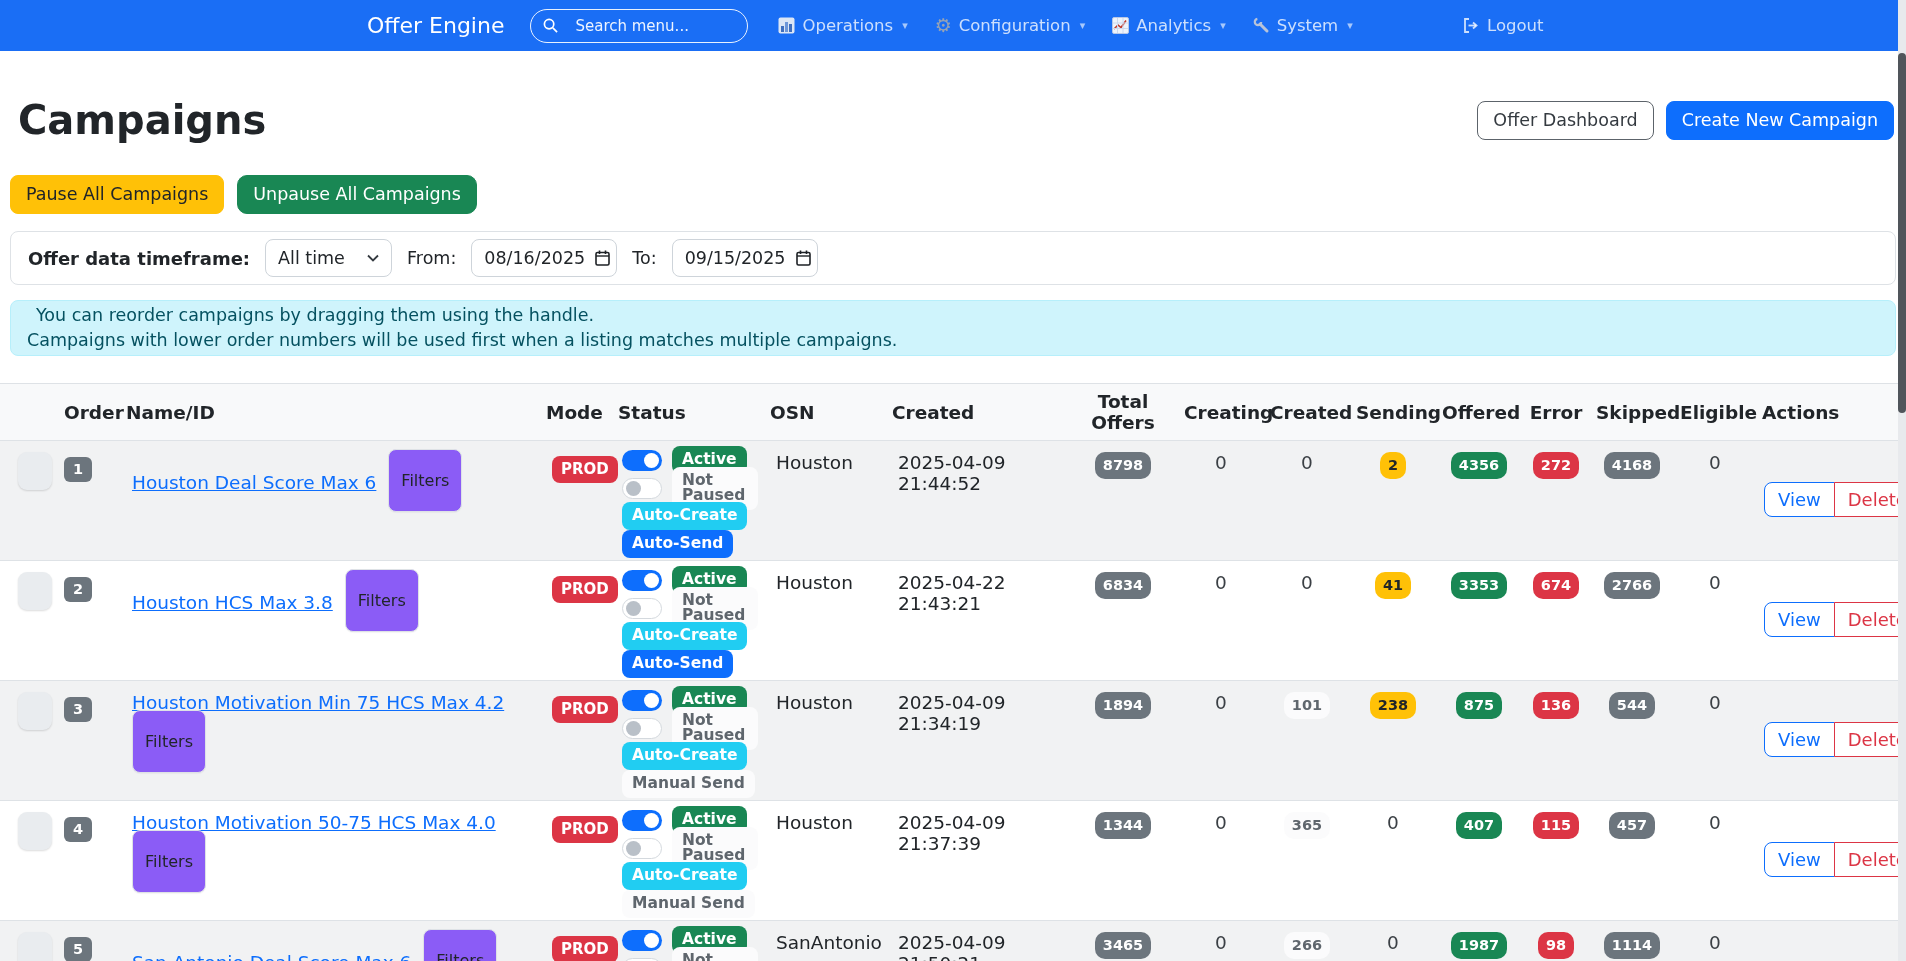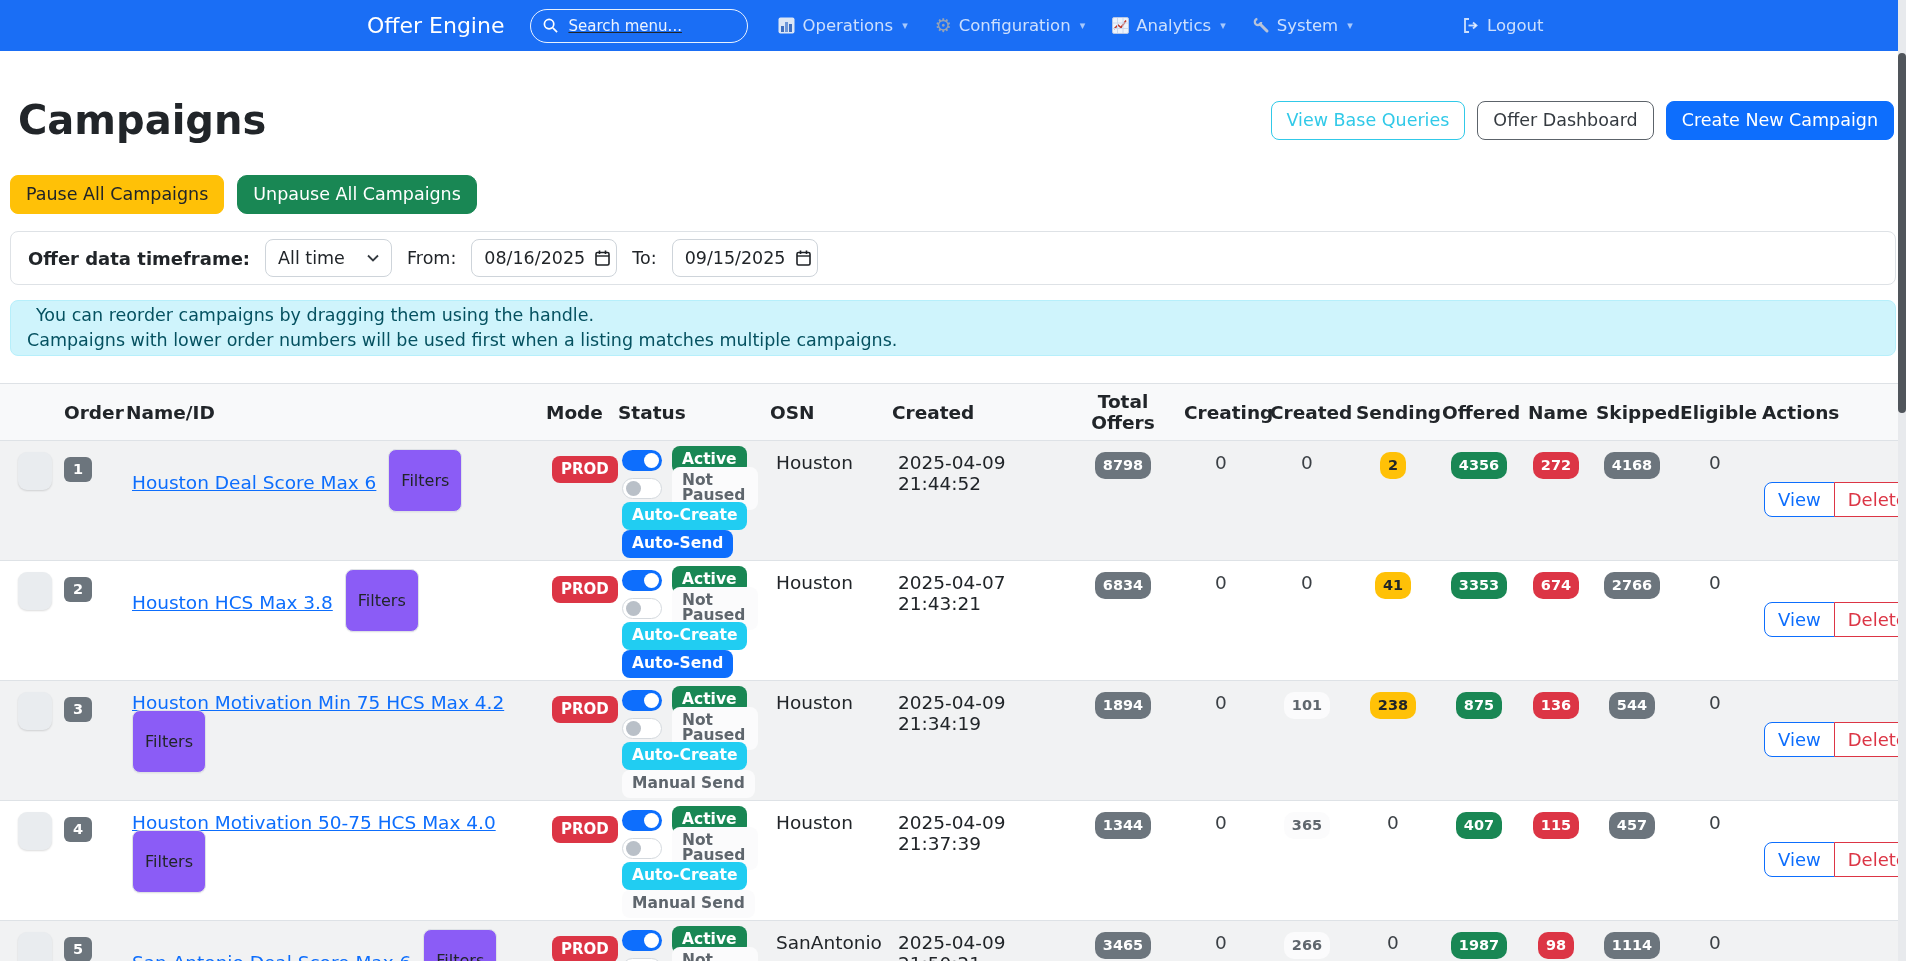--- a/index.html
+++ b/index.html
@@ -12,21 +12,21 @@
   }
 
   
   .navbar {
     height:51px; background:#1a6ef5; display:flex; align-items:center;
     padding-left:367px; position:relative;
   }
   .brand { color:#fff; font-size:22px; margin-right:26px; white-space:nowrap; cursor:pointer; }
   .search-pill {
     width:218px; height:34px; border:1px solid rgba(255,255,255,0.9); border-radius:17px;
-    display:flex; align-items:center; padding:0 12px; gap:8px; margin-right:30px;text-decoration:underline;
+    display:flex; align-items:center; padding:0 12px; gap:15px; margin-right:30px;
   }
   .search-pill input {
     background:transparent; border:none; outline:none; color:#fff; width:150px; font-size:15px;
     font-family:inherit;
   }
   .search-pill input::placeholder { color:rgba(255,255,255,0.92); }
   .nav-item {
     display:flex; align-items:center; gap:7px; color:rgba(255,255,255,0.78);
     font-size:16.5px; margin-right:27px; cursor:pointer; white-space:nowrap;
   }
@@ -210,21 +210,20 @@
           <path d="M11 5.5 L14.5 8.5 L11 11.5" fill="none" stroke="rgba(255,255,255,0.78)" stroke-width="1.8"></path>
         </svg>
     </span>
     <span>Logout</span>
   </div>
 </div>
 
 <div class="page-head">
   <h1 class="page-title">Campaigns</h1>
   <div class="head-buttons">
-    <button class="btn btn-outline-info">View Base Queries</button>
     <button class="btn btn-outline-dark">Offer Dashboard</button>
     <button class="btn btn-primary">Create New Campaign</button>
   </div>
 </div>
 
 <div class="bulk-actions">
   <button class="btn btn-warning">Pause All Campaigns</button>
   <button class="btn btn-success">Unpause All Campaigns</button>
 </div>
 
@@ -295,21 +294,21 @@
         <th class="">Name/ID</th>
         <th class="">Mode</th>
         <th class="">Status</th>
         <th class="">OSN</th>
         <th class="">Created</th>
         <th class="ta-c">Total Offers</th>
         <th class="ta-c">Creating</th>
         <th class="ta-c">Created</th>
         <th class="ta-c">Sending</th>
         <th class="ta-c">Offered</th>
-        <th class="ta-c">Name</th>
+        <th class="ta-c">Error</th>
         <th class="ta-c">Skipped</th>
         <th class="ta-c">Eligible</th>
         <th class="">Actions</th>
       </tr>
     </thead>
   <tbody>
 <tr>
   <td class="td-handle">
           <div class="drag-handle"></div>
         </td>
@@ -378,21 +377,21 @@
       <span class="badge st bg-light">Not Paused</span>
     </div>
     <div class="status-line">
             <span class="badge st bg-info">Auto-Create</span>
           </div>
     <div class="status-line">
             <span class="badge st bg-primary">Auto-Send</span>
           </div>
   </td>
   <td class="td-osn">Houston</td>
-  <td class="td-created">2025-04-07 21:43:21</td>
+  <td class="td-created">2025-04-22 21:43:21</td>
   <td class="ta-c"><span class="badge num bg-secondary">6834</span></td>
   <td class="ta-c"><span class="plain-num">0</span></td>
   <td class="ta-c"><span class="plain-num">0</span></td>
   <td class="ta-c"><span class="badge num bg-warning">41</span></td>
   <td class="ta-c"><span class="badge num bg-success">3353</span></td>
   <td class="ta-c"><span class="badge num bg-danger">674</span></td>
   <td class="ta-c"><span class="badge num bg-secondary">2766</span></td>
   <td class="ta-c"><span class="plain-num">0</span></td>
   <td class="td-actions">
     <span class="btn-group">

